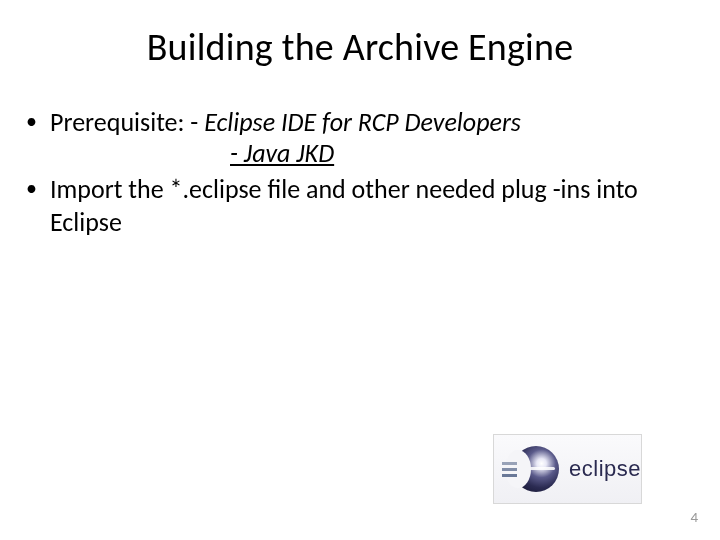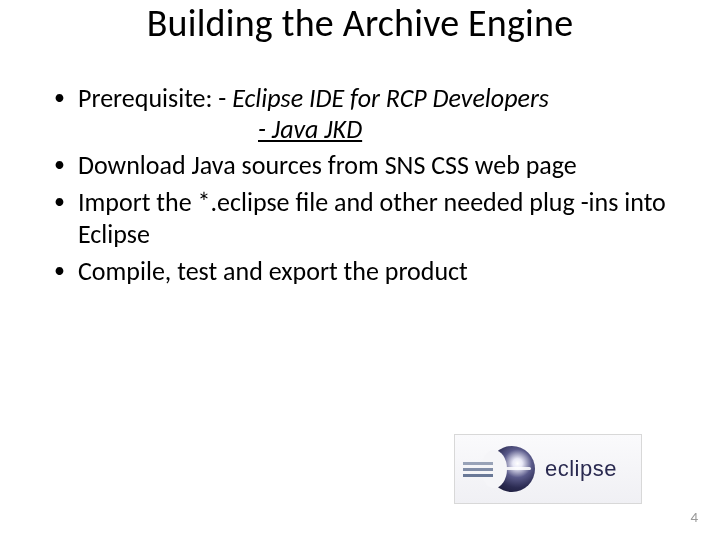--- a/index.html
+++ b/index.html
@@ -16,24 +16,25 @@
   .slide {
     width: 720px;
     height: 540px;
     position: relative;
     box-sizing: border-box;
   }
   .title {
     text-align: center;
     font-size: 38px;
     font-weight: 400;
+    padding-top: 24px;
     letter-spacing: 0.2px;
   }
   .body {
-    padding: 36px 50px 0 50px;
+    padding: 36px 50px 0 22px;
     font-size: 26px;
     line-height: 1.25;
   }
   ul.bullets {
     list-style: none;
     margin: 0;
     padding: 0;
   }
   ul.bullets > li {
     position: relative;
@@ -61,21 +62,21 @@
     right: 22px;
     bottom: 14px;
     font-size: 15px;
     color: #9a9a9a;
   }
   
   .eclipse-logo {
     position: absolute;
     right: 78px;
     bottom: 36px;
-    width: 188px;
+    width: 149px;
     height: 70px;
     box-sizing: border-box;
     border: 1px solid #d8d8d8;
     background: linear-gradient(to bottom, #fafafc 0%, #f0f0f4 100%);
     display: flex;
     align-items: center;
     padding-left: 8px;
   }
   .eclipse-logo .stripes {
     width: 30px;
@@ -135,23 +136,21 @@
   <div class="title">Building the Archive Engine</div>
 
   <div class="body">
     <ul class="bullets">
       <li>
         <div class="prereq-line1">
           <span class="label">Prerequisite: - </span><span class="item1">Eclipse IDE for RCP Developers</span>
         </div>
         <div class="prereq-line2">- Java JKD</div>
       </li>
-      <li>Download Java sources from SNS CSS web page</li>
       <li>Import the *.eclipse file and other needed plug -ins into Eclipse</li>
-      <li>Compile, test and export the product</li>
     </ul>
   </div>
 
   <div class="eclipse-logo">
     <div class="stripes">
       <span></span>
         <span></span>
         <span></span>
     </div>
     <div class="orb"></div>

